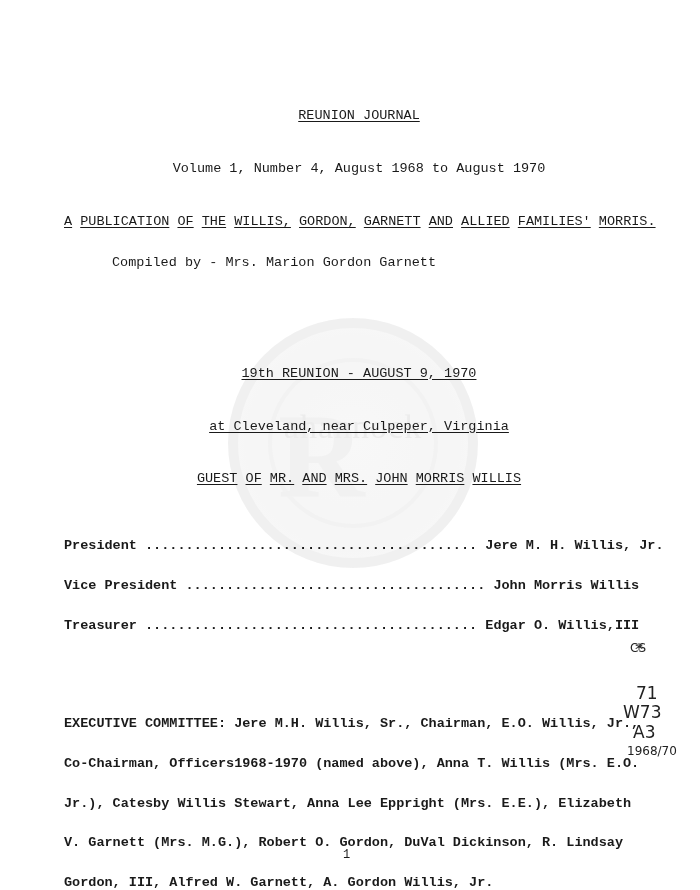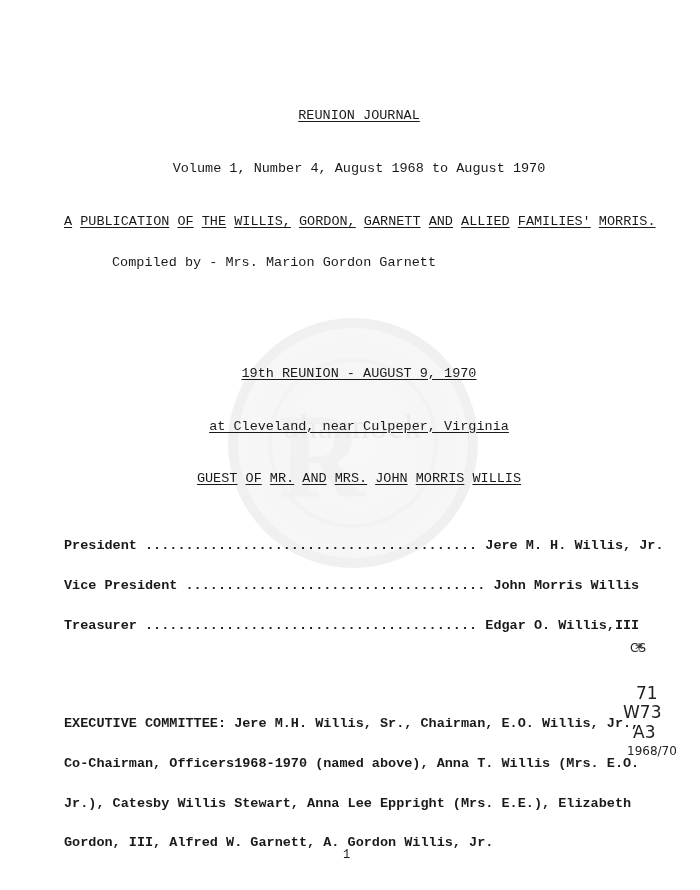--- a/index.html
+++ b/index.html
@@ -69,20 +69,21 @@
     
     <span class="line tight"><span>President</span><span> ......................................... </span><span>Jere M. H. Willis, Jr.</span></span>
     <span class="line tight"><span>Vice President</span><span> ..................................... </span><span>John Morris Willis</span></span>
     <span class="line tight"><span>Treasurer</span><span> ......................................... </span><span>Edgar O. Willis,III</span></span>
     <span class="gap"></span>
 
     
     <span class="line tight">EXECUTIVE COMMITTEE: Jere M.H. Willis, Sr., Chairman, E.O. Willis, Jr.,</span>
     <span class="line tight">Co-Chairman, Officers1968-1970 (named above), Anna T. Willis (Mrs. E.O.</span>
     <span class="line tight">Jr.), Catesby Willis Stewart, Anna Lee Eppright (Mrs. E.E.), Elizabeth</span>
+    <span class="line tight">V. Garnett (Mrs. M.G.), Robert O. Gordon, DuVal Dickinson, R. Lindsay</span>
     <span class="line tight">Gordon, III, Alfred W. Garnett, A. Gordon Willis, Jr.</span>
     
 
     
     
     
     
 
     
     

